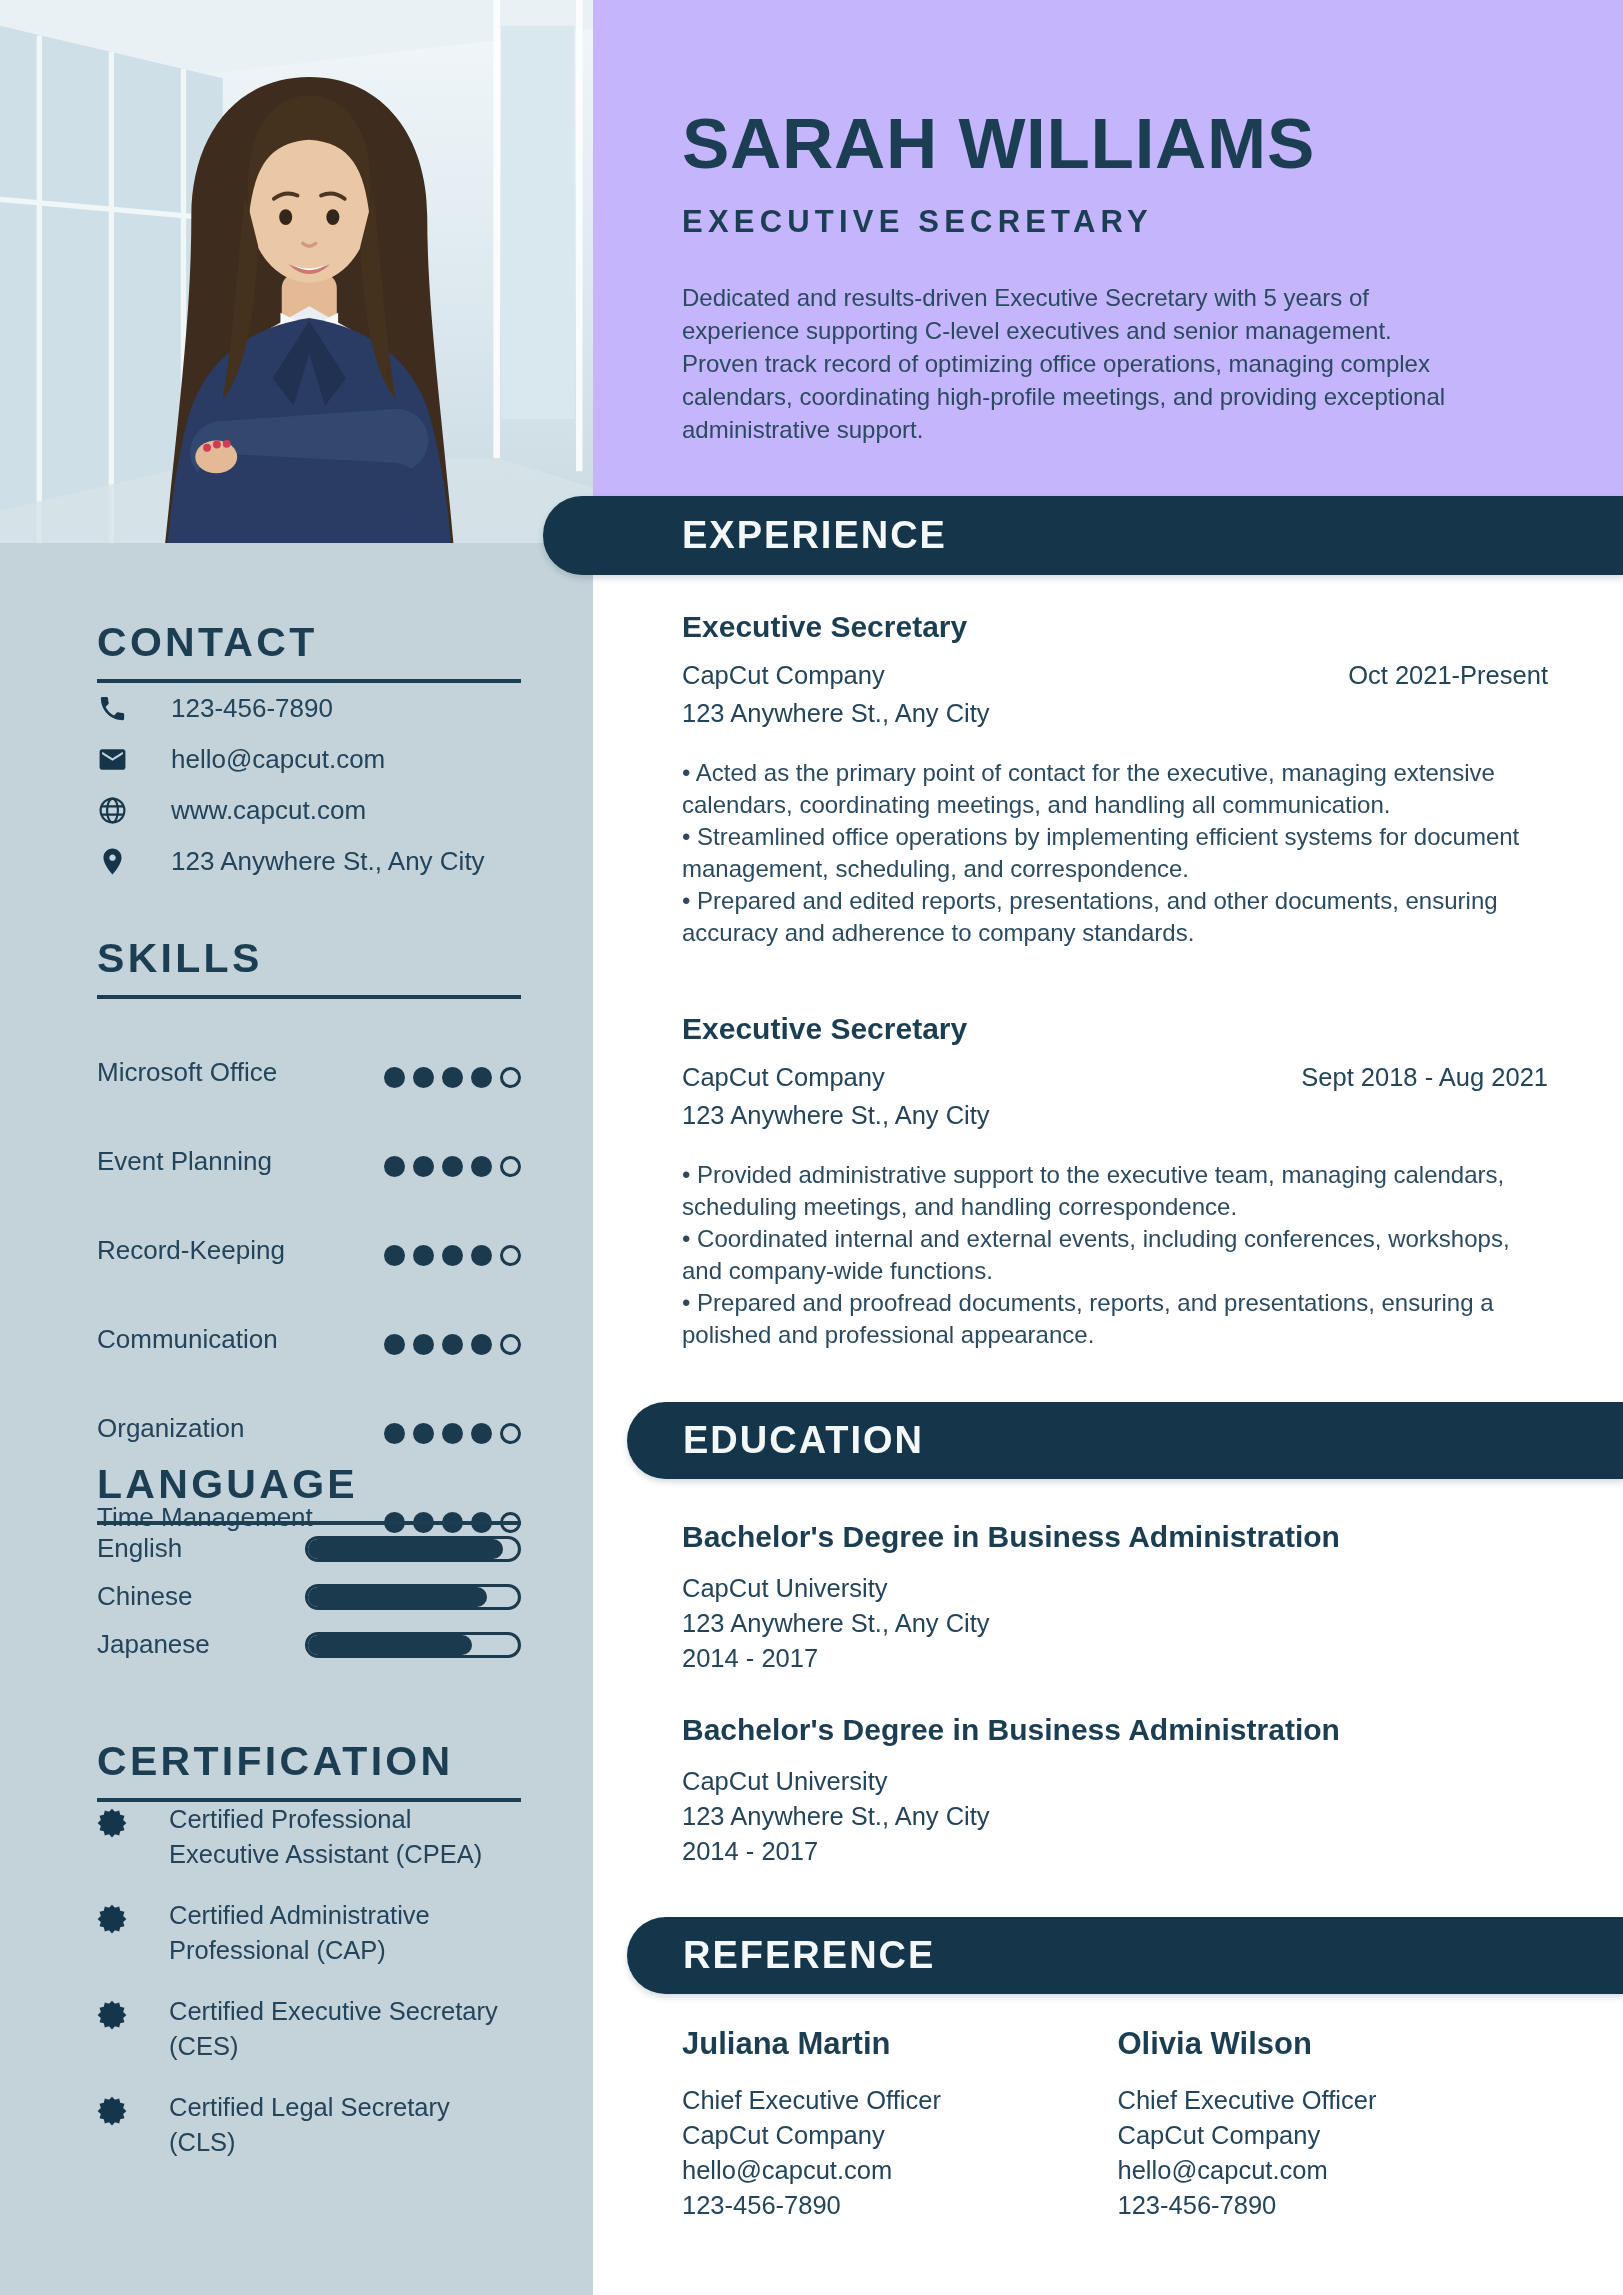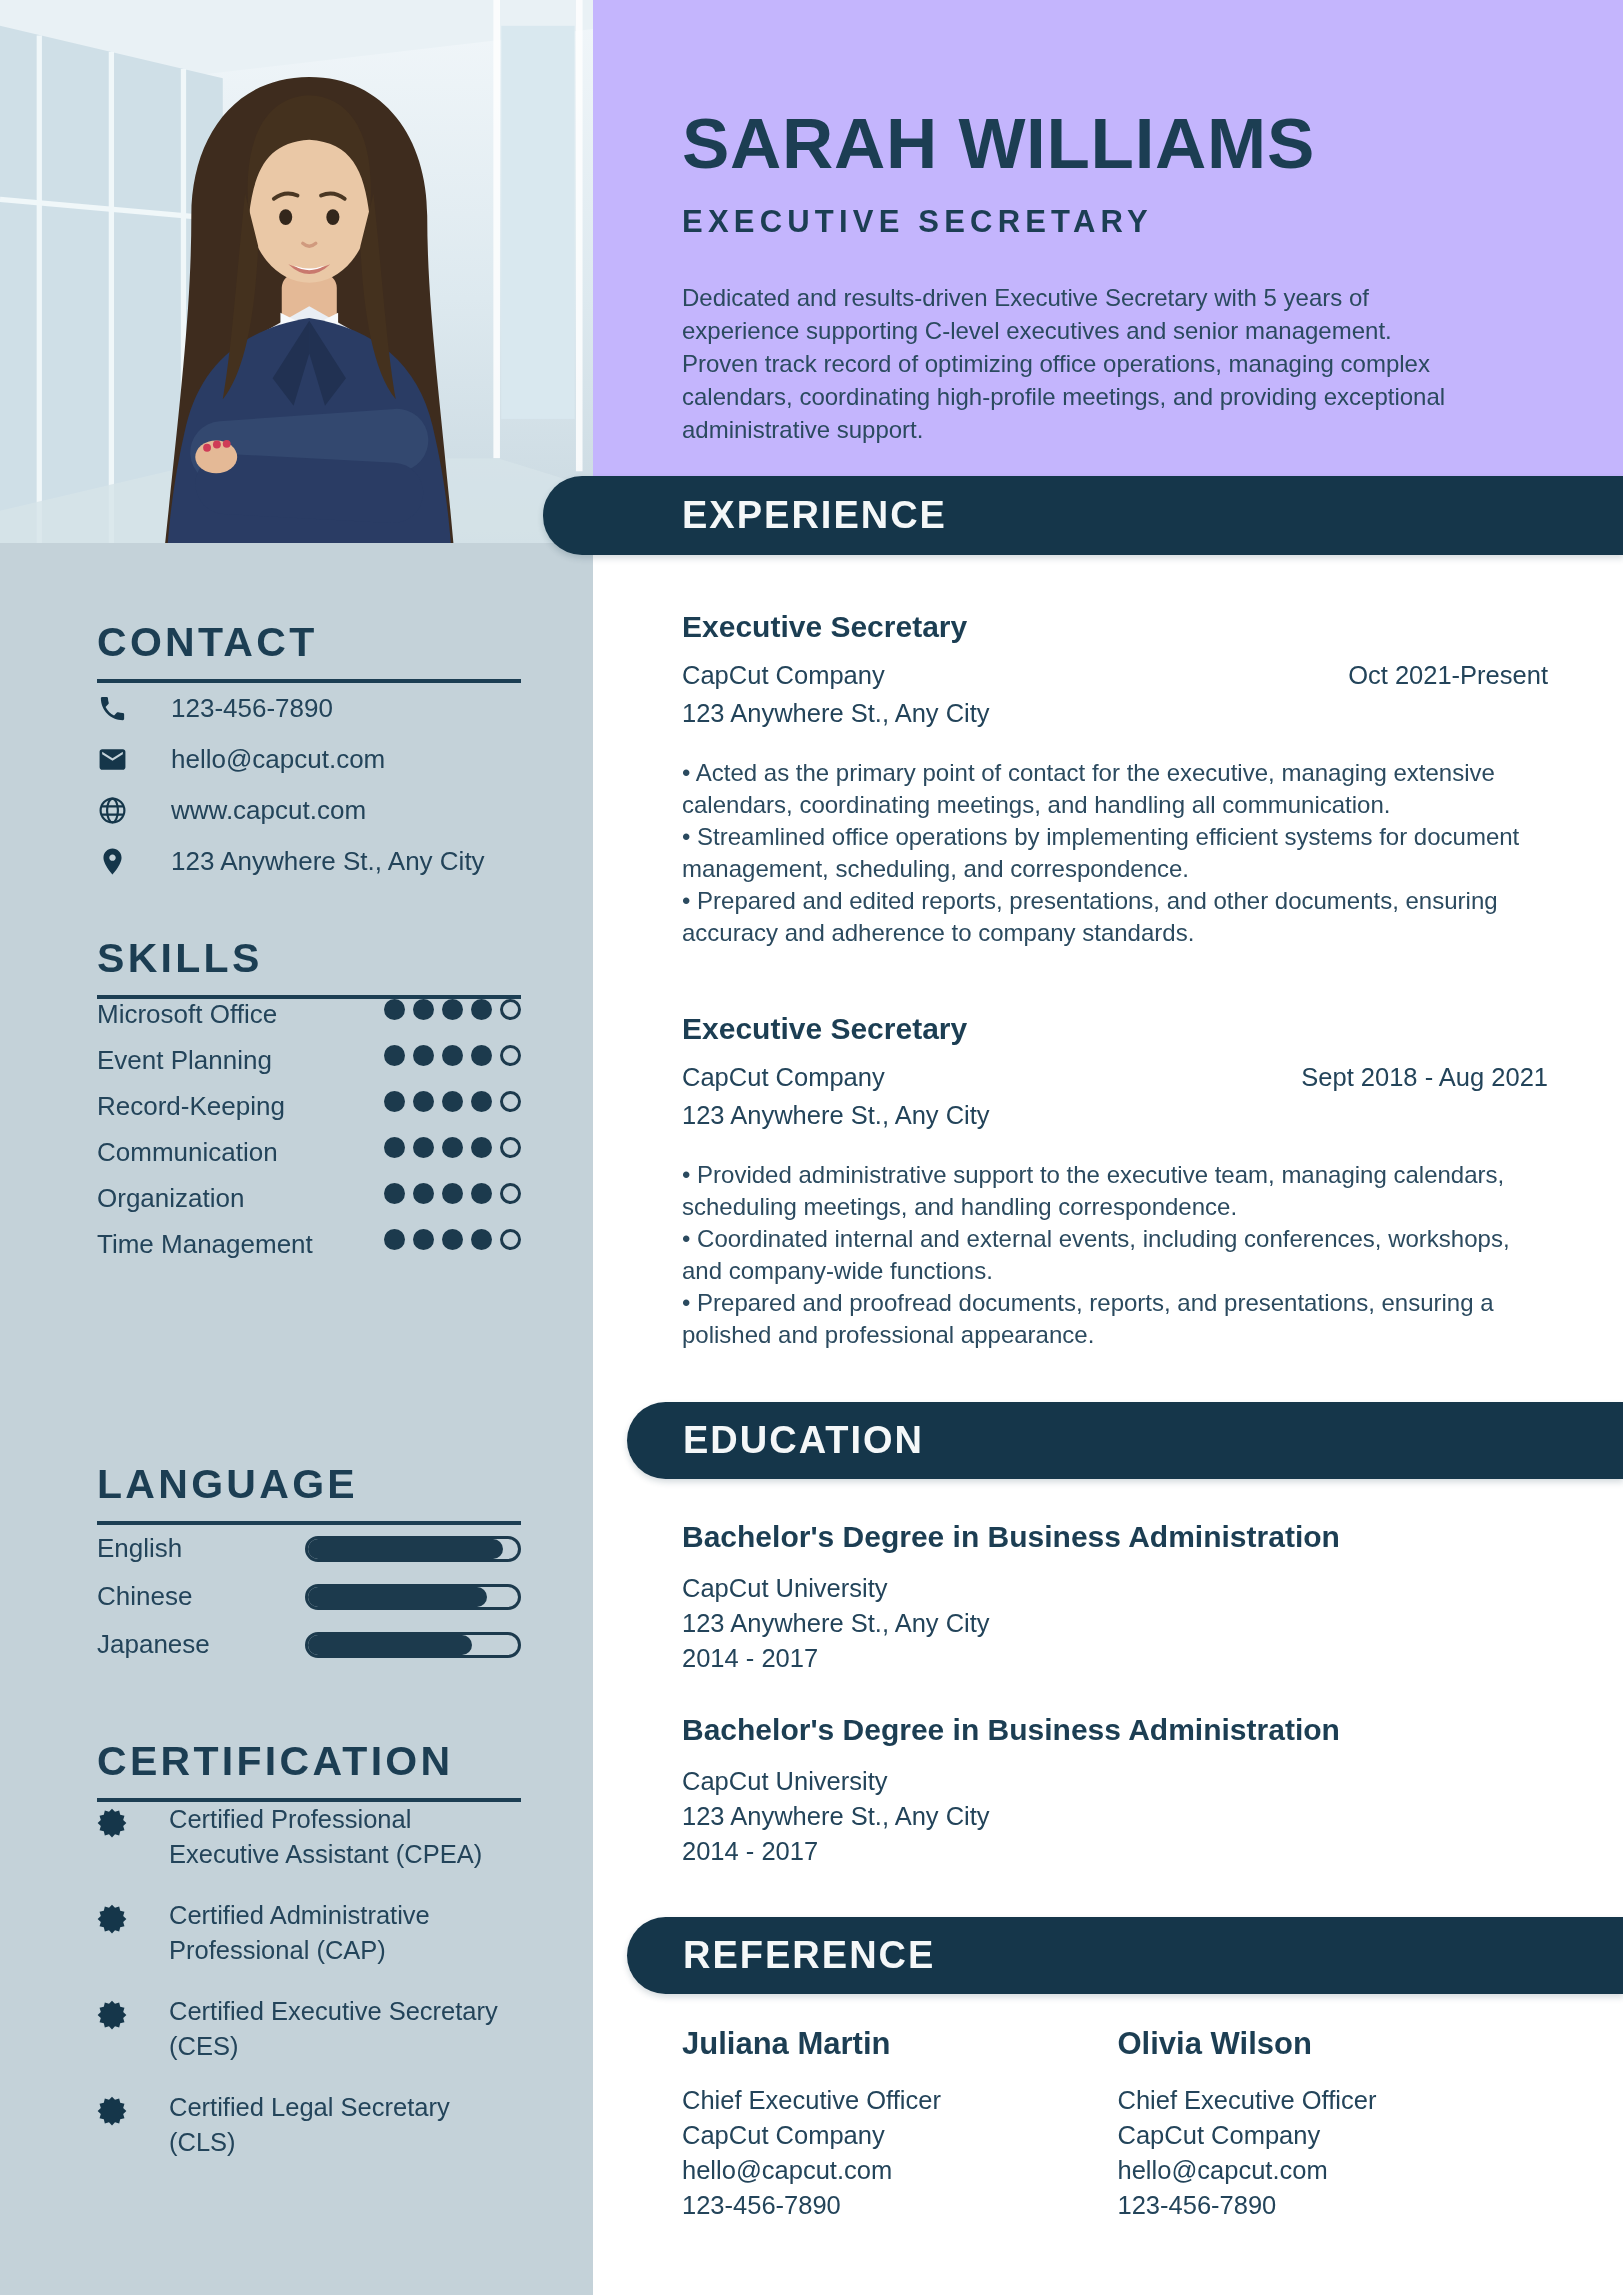--- a/index.html
+++ b/index.html
@@ -13,21 +13,21 @@
   .photo { position:absolute; left:0; top:0; width:593px; height:543px; }
   .photo svg { display:block; width:593px; height:543px; }
 
   
   .banner {
     position:absolute; right:0; height:79px; background:#15364a;
     border-radius:39px 0 0 39px; display:flex; align-items:center;
     color:#f4f7f8; font-size:38px; font-weight:bold; letter-spacing:2px;
     box-shadow:0 3.3px 6.5px rgba(21,54,74,0.18);
   }
-  .banner-exp { left:543px; top:476px;  padding-left:139px; }
+  .banner-exp { left:543px; top:496px;  padding-left:139px; }
   .banner-edu { left:627px; top:1402px; padding-left:56px; height:77px; }
   .banner-ref { left:627px; top:1917px; padding-left:56px; height:77px; }
 
   
   .header-block { position:absolute; left:682px; top:103px; width:818px; }
   .person-name { margin:0; font-size:71px; font-weight:bold; letter-spacing:0.7px; color:#1c3e53; white-space:nowrap; }
   .person-title { margin-top:19.6px; font-size:31px; font-weight:600; letter-spacing:5.2px; color:#1c3e53; }
   .summary { margin-top:41px; width:789px; font-size:24px; line-height:33px; color:#2b4a5f; }
 
   
@@ -38,21 +38,21 @@
   .rule { margin-top:13px; height:3.9px; background:#1c3e53; }
 
   ul.plain { list-style:none; margin:0; padding:0; }
   .c-list { margin-top:34px; }
   .c-row { display:flex; align-items:center; height:51px; }
   .c-icon { width:31px; height:31px; flex:0 0 31px; }
   .c-icon svg { width:31px; height:31px; display:block; }
   .c-text { margin-left:43px; font-size:26px; color:#23445a; }
 
   .s-list { margin-top:45px; }
-  .s-row { display:flex; align-items:flex-start; justify-content:space-between; height:46px; }
+  .s-row { display:flex; align-items:flex-end; justify-content:space-between; height:46px;margin-top:43px; }
   .s-label { font-size:26px; color:#23445a; }
   .dots { display:flex; gap:7.9px; }
   .dot { width:21px; height:21px; border-radius:50%; box-sizing:border-box; }
   .dot.f { background:#1c3a4d; }
   .dot.e { border:3.3px solid #1c3a4d; background:transparent; }
 
   .l-list { margin-top:29px; }
   .l-row { display:flex; align-items:center; justify-content:space-between; height:48px; }
   .l-label { font-size:26px; color:#23445a; }
   .bar { position:relative; width:216px; height:26px; border:3.3px solid #1c3a4d; border-radius:15px; box-sizing:border-box; background:transparent; }

